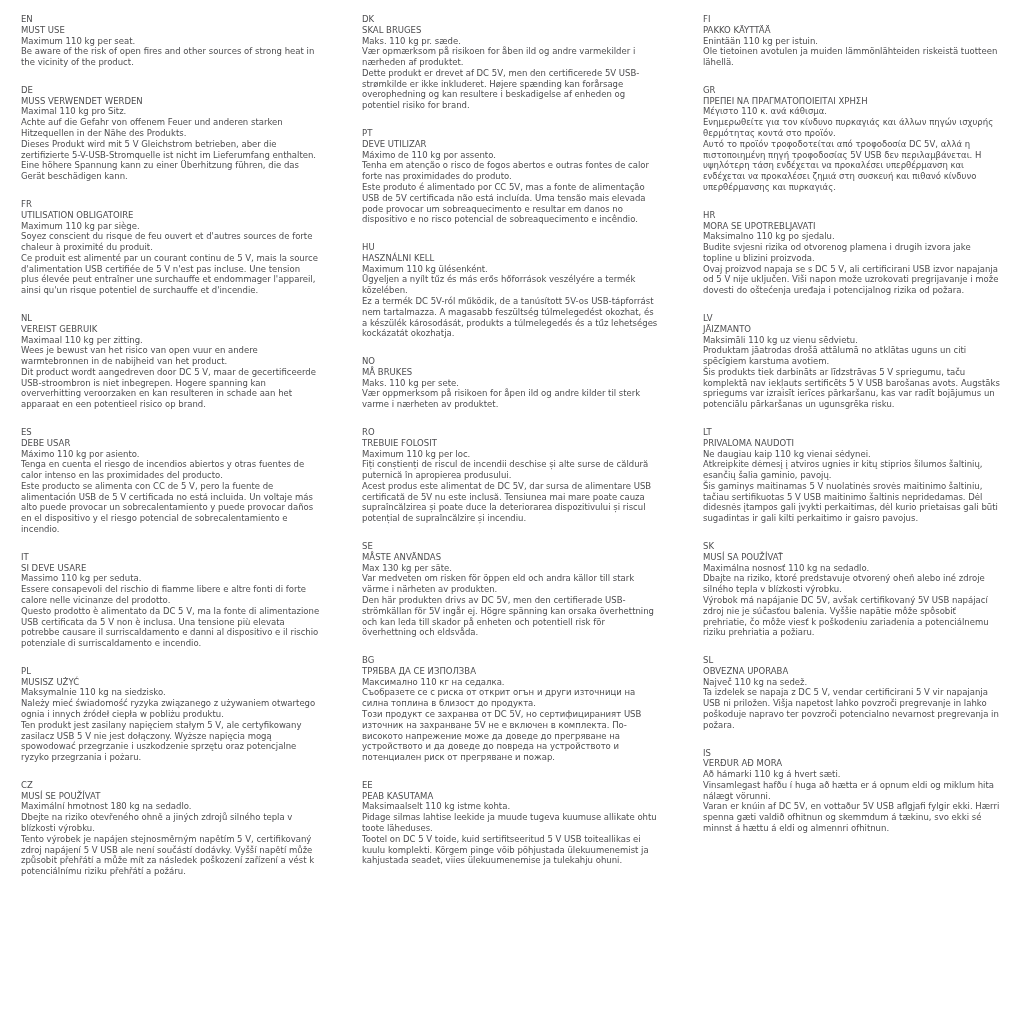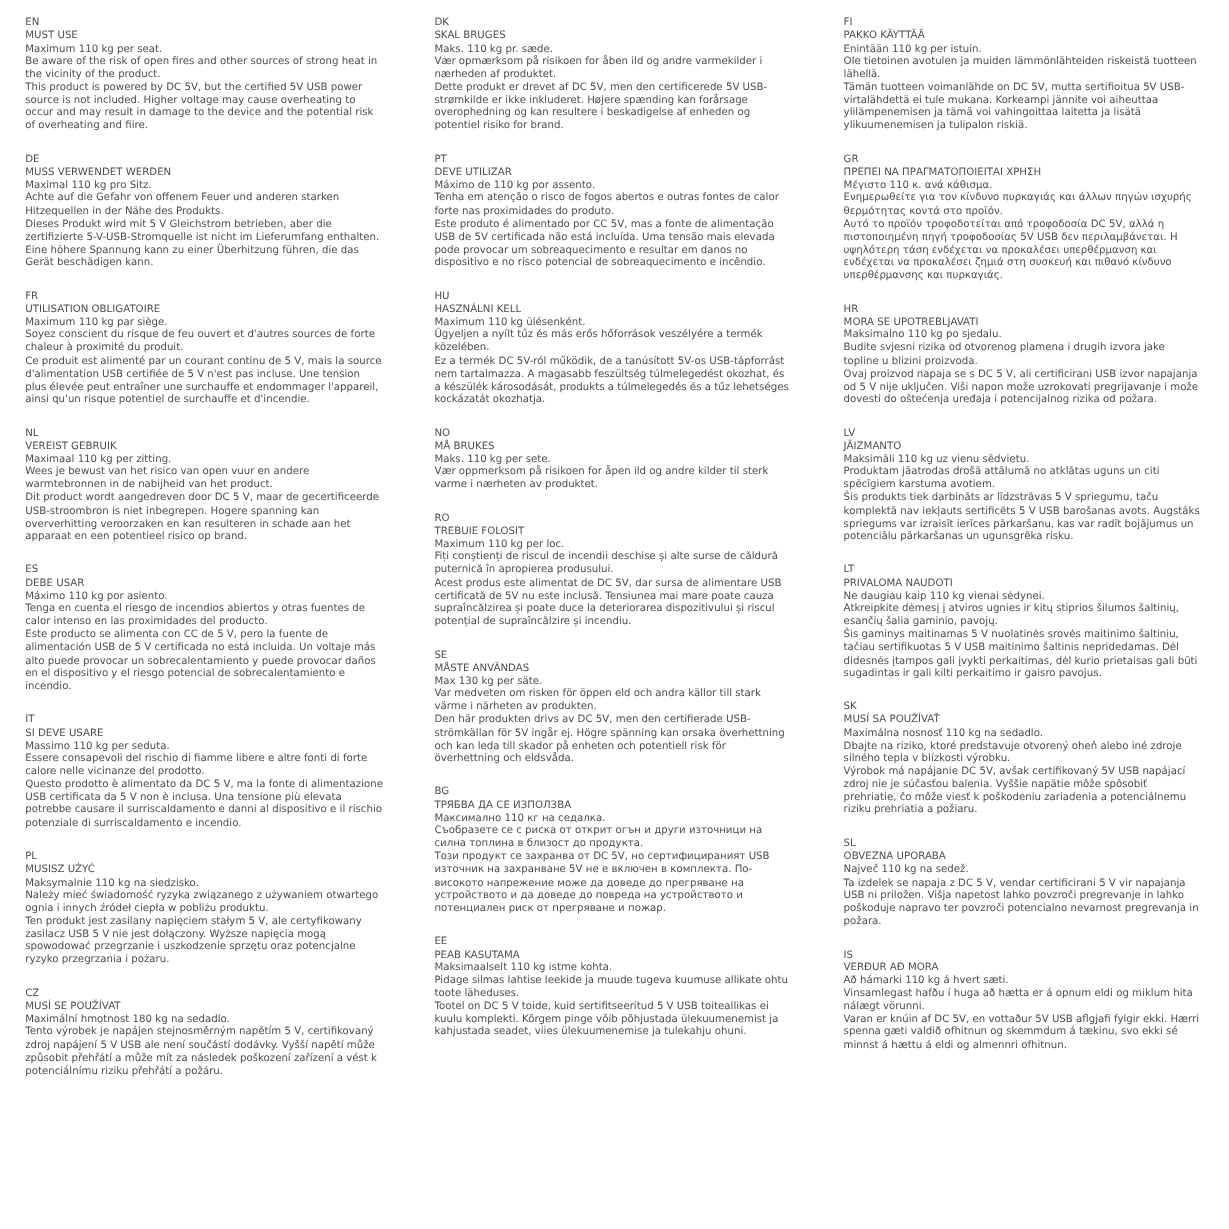--- a/index.html
+++ b/index.html
@@ -30,21 +30,20 @@
 </head>
 <body>
 
 <div class="page">
   <div class="col">
   <section class="lang-section">
     <div class="lang-code">EN</div>
     <div class="section-title">MUST USE</div>
   <p>Maximum 110 kg per seat.</p>
         <p>Be aware of the risk of open fires and other sources of strong heat in the vicinity of the product.</p>
-        <p>This product is powered by DC 5V, but the certified 5V USB power source is not included. Higher voltage may cause overheating to occur and may result in damage to the device and the potential risk of overheating and fiire.</p>
       </section>
 
   <section class="lang-section">
     <div class="lang-code">DE</div>
     <div class="section-title">MUSS VERWENDET WERDEN</div>
   <p>Maximal 110 kg pro Sitz.</p>
         <p>Achte auf die Gefahr von offenem Feuer und anderen starken Hitzequellen in der Nähe des Produkts.</p>
         <p>Dieses Produkt wird mit 5 V Gleichstrom betrieben, aber die zertifizierte 5-V-USB-Stromquelle ist nicht im Lieferumfang enthalten. Eine höhere Spannung kann zu einer Überhitzung führen, die das Gerät beschädigen kann.</p>
       </section>
 
@@ -85,20 +84,21 @@
     <div class="section-title">MUSISZ UŻYĆ</div>
   <p>Maksymalnie 110 kg na siedzisko.</p>
         <p>Należy mieć świadomość ryzyka związanego z używaniem otwartego ognia i innych źródeł ciepła w pobliżu produktu.</p>
         <p>Ten produkt jest zasilany napięciem stałym 5 V, ale certyfikowany zasilacz USB 5 V nie jest dołączony. Wyższe napięcia mogą spowodować przegrzanie i uszkodzenie sprzętu oraz potencjalne ryzyko przegrzania i pożaru.</p>
       </section>
 
   <section class="lang-section">
     <div class="lang-code">CZ</div>
     <div class="section-title">MUSÍ SE POUŽÍVAT</div>
   <p>Maximální hmotnost 180 kg na sedadlo.</p>
+        <p>Dbejte na riziko otevřeného ohně a jiných zdrojů silného tepla v blízkosti výrobku.</p>
         <p>Tento výrobek je napájen stejnosměrným napětím 5 V, certifikovaný zdroj napájení 5 V USB ale není součástí dodávky. Vyšší napětí může způsobit přehřátí a může mít za následek poškození zařízení a vést k potenciálnímu riziku přehřátí a požáru.</p>
       </section>
 </div>
   <div class="col">
   <section class="lang-section">
     <div class="lang-code">DK</div>
     <div class="section-title">SKAL BRUGES</div>
   <p>Maks. 110 kg pr. sæde.</p>
         <p>Vær opmærksom på risikoen for åben ild og andre varmekilder i nærheden af produktet.</p>
         <p>Dette produkt er drevet af DC 5V, men den certificerede 5V USB-strømkilde er ikke inkluderet. Højere spænding kan forårsage overophedning og kan resultere i beskadigelse af enheden og potentiel risiko for brand.</p>
@@ -158,21 +158,20 @@
         <p>Pidage silmas lahtise leekide ja muude tugeva kuumuse allikate ohtu toote läheduses.</p>
         <p>Tootel on DC 5 V toide, kuid sertifitseeritud 5 V USB toiteallikas ei kuulu komplekti. Kõrgem pinge võib põhjustada ülekuumenemist ja kahjustada seadet, viies ülekuumenemise ja tulekahju ohuni.</p>
       </section>
 </div>
   <div class="col">
   <section class="lang-section">
     <div class="lang-code">FI</div>
     <div class="section-title">PAKKO KÄYTTÄÄ</div>
   <p>Enintään 110 kg per istuin.</p>
         <p>Ole tietoinen avotulen ja muiden lämmönlähteiden riskeistä tuotteen lähellä.</p>
-        <p>Tämän tuotteen voimanlähde on DC 5V, mutta sertifioitua 5V USB-virtalähdettä ei tule mukana. Korkeampi jännite voi aiheuttaa ylilämpenemisen ja tämä voi vahingoittaa laitetta ja lisätä ylikuumenemisen ja tulipalon riskiä.</p>
       </section>
 
   <section class="lang-section">
     <div class="lang-code">GR</div>
     <div class="section-title">ΠΡΕΠΕΙ ΝΑ ΠΡΑΓΜΑΤΟΠΟΙΕΙΤΑΙ ΧΡΗΣΗ</div>
   <p>Μέγιστο 110 κ. ανά κάθισμα.</p>
         <p>Ενημερωθείτε για τον κίνδυνο πυρκαγιάς και άλλων πηγών ισχυρής θερμότητας κοντά στο προϊόν.</p>
         <p>Αυτό το προϊόν τροφοδοτείται από τροφοδοσία DC 5V, αλλά η πιστοποιημένη πηγή τροφοδοσίας 5V USB δεν περιλαμβάνεται. Η υψηλότερη τάση ενδέχεται να προκαλέσει υπερθέρμανση και ενδέχεται να προκαλέσει ζημιά στη συσκευή και πιθανό κίνδυνο υπερθέρμανσης και πυρκαγιάς.</p>
       </section>
 

